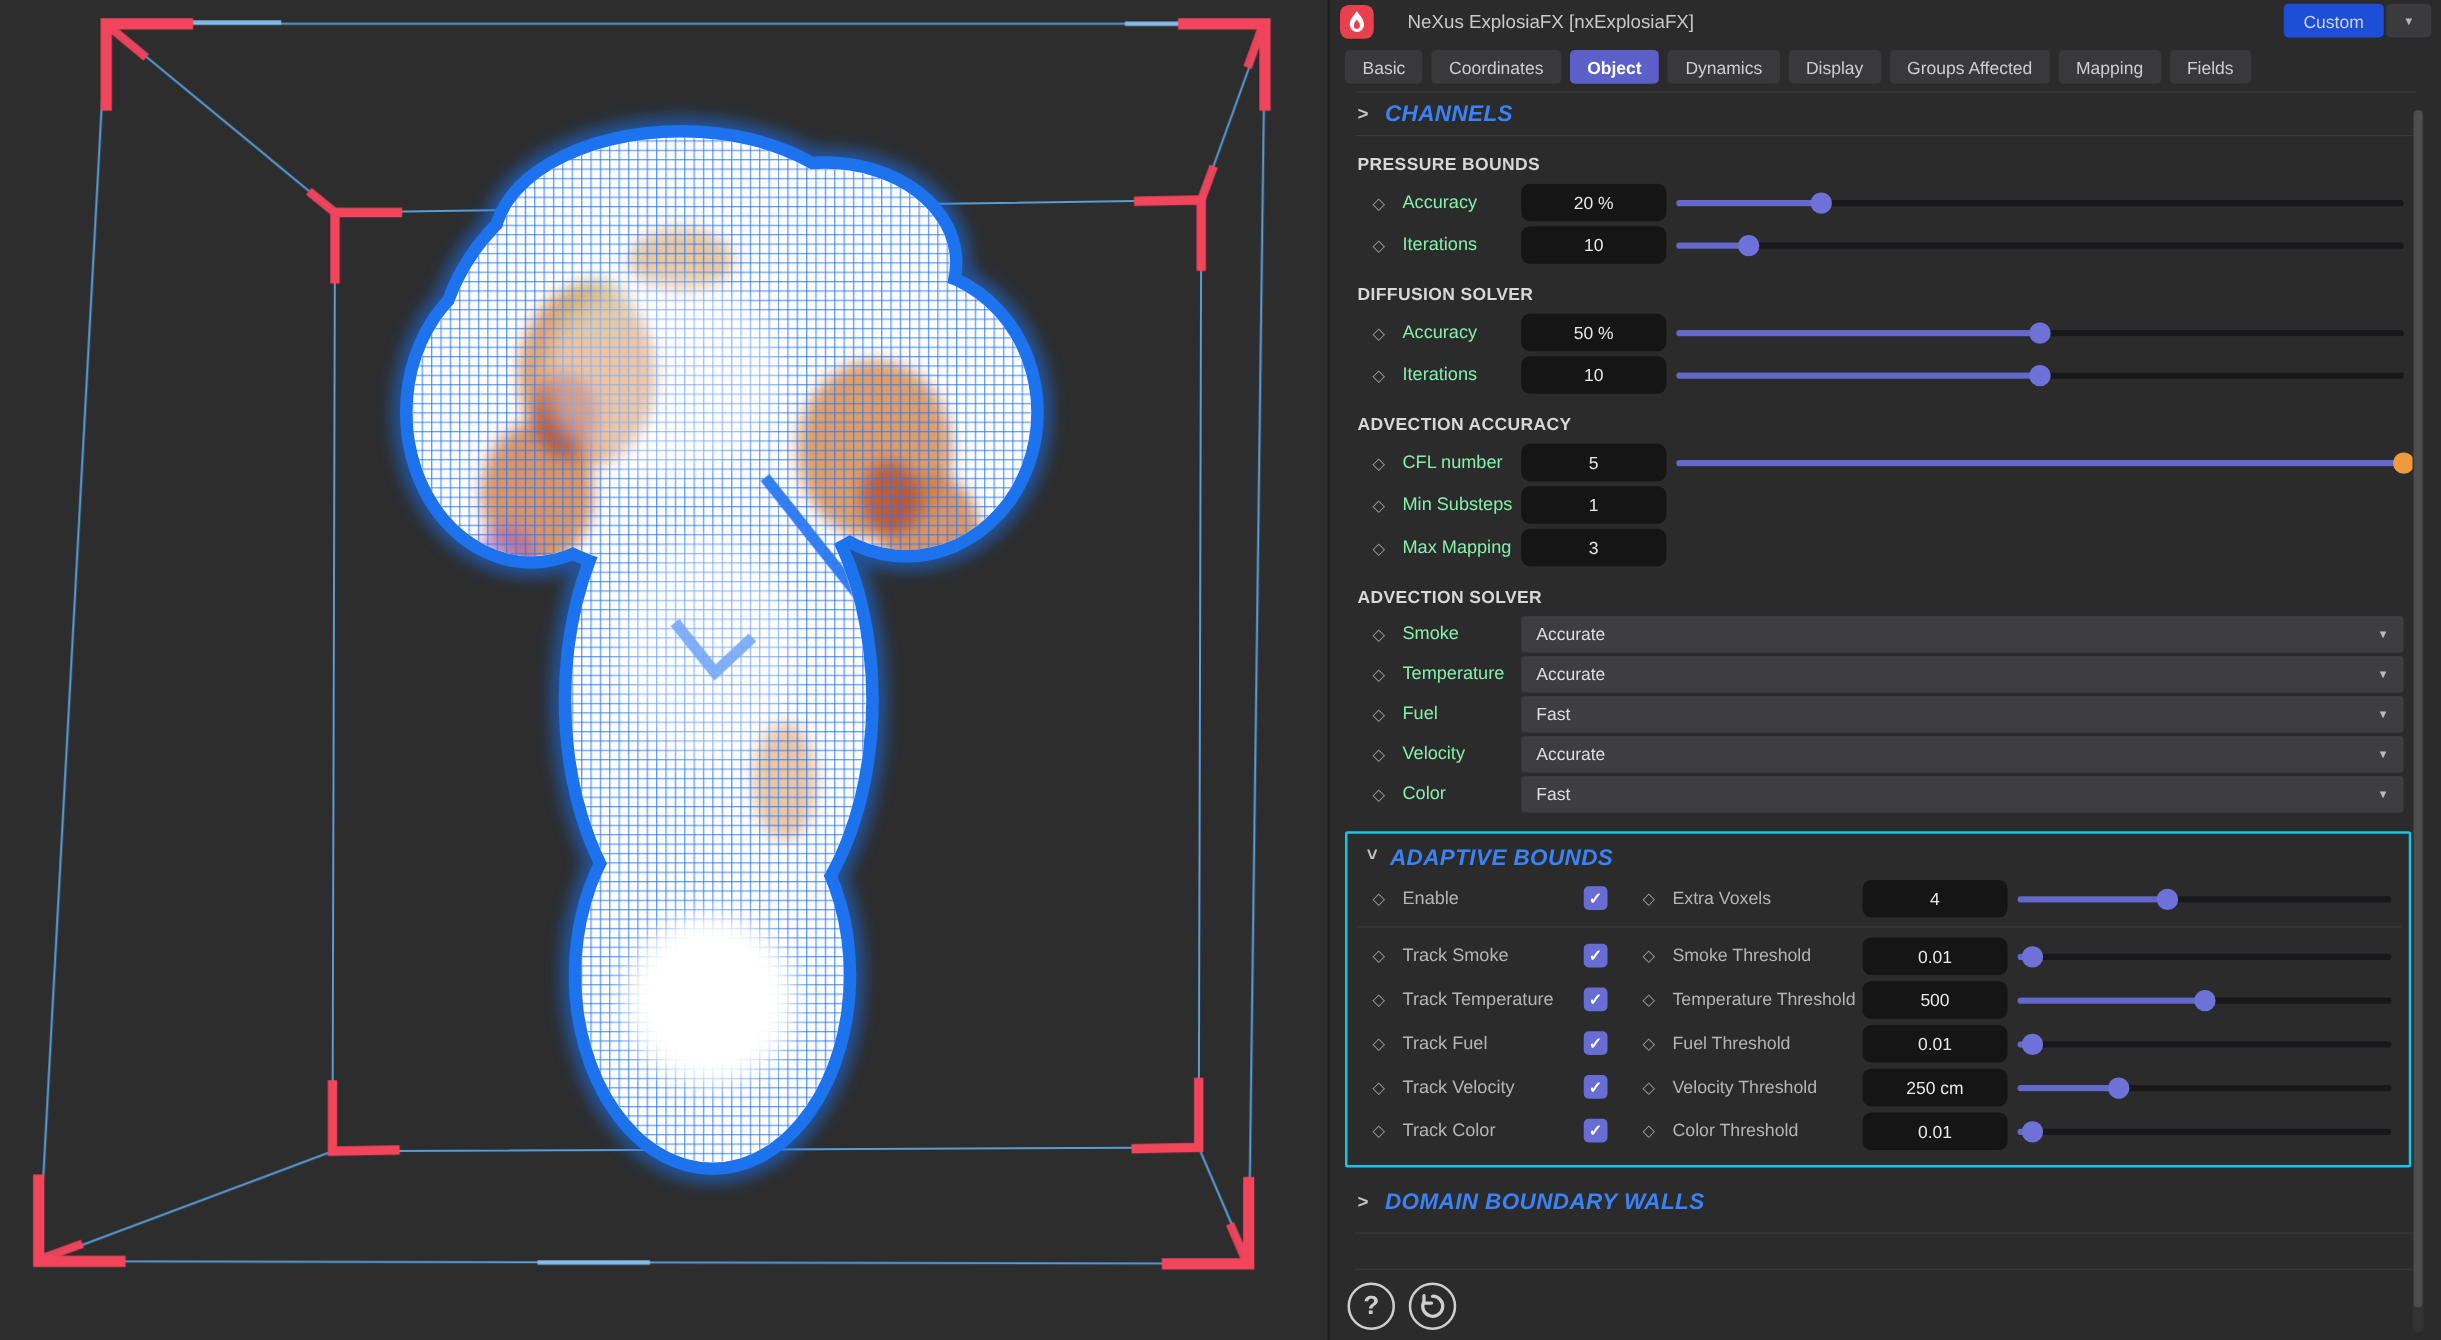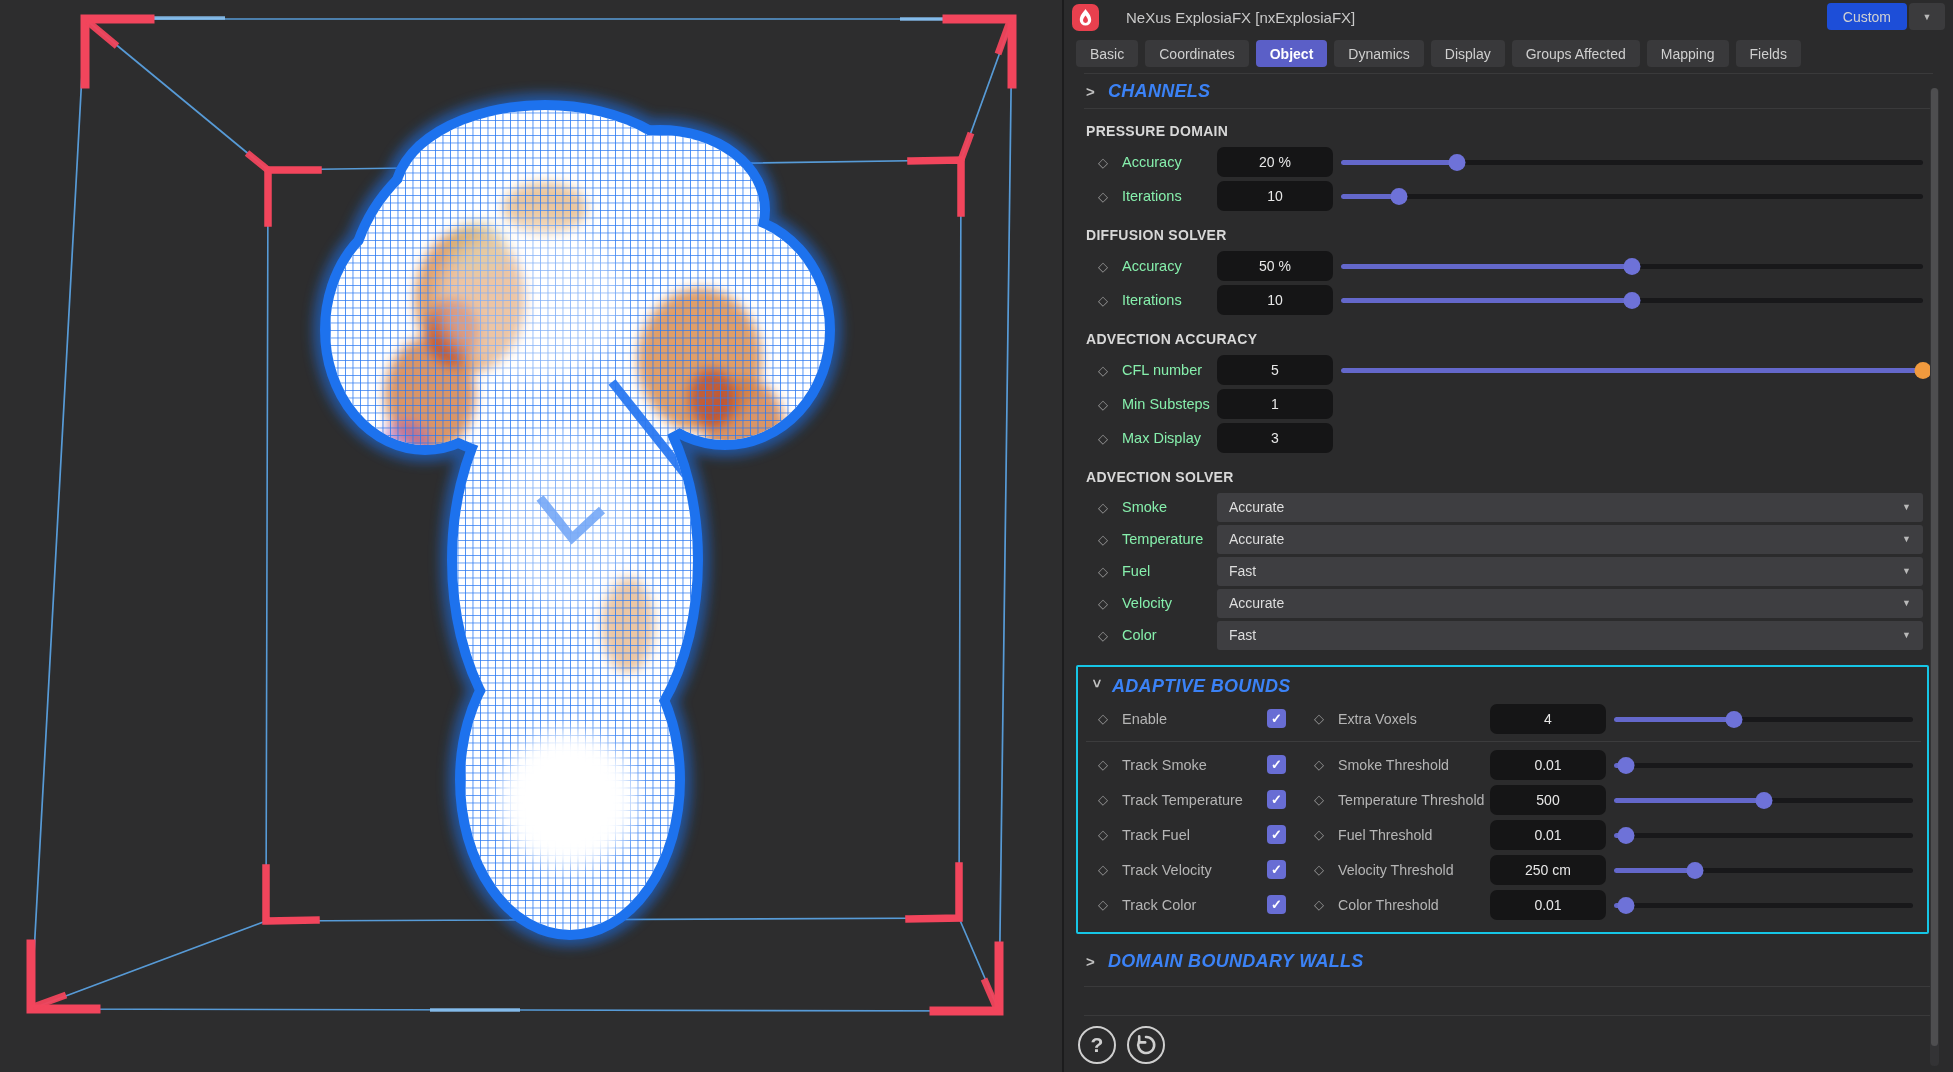--- a/index.html
+++ b/index.html
@@ -215,21 +215,21 @@
 
   <div class="content">
     <div class="hr"></div>
 
     <div class="collapse-row">
       <span class="chev">&gt;</span>
       <span class="collapse-label">CHANNELS</span>
     </div>
     <div class="hr"></div>
 
-    <div class="subhead">PRESSURE DOMAIN</div>
+    <div class="subhead">PRESSURE BOUNDS</div>
     <div class="row">
       <span class="dia">◇</span>
       <span class="lbl">Accuracy</span>
       <div class="val">20 %</div>
       <div class="slider">
         <div class="sl-fill" style="width: 20%;"></div>
         <div class="sl-knob" style="left: 20%; background: rgb(110, 114, 216);"></div>
       </div>
     </div>
     <div class="row">
@@ -272,21 +272,21 @@
         <div class="sl-knob" style="left: 100%; background: rgb(240, 154, 62);"></div>
       </div>
     </div>
     <div class="row">
       <span class="dia">◇</span>
       <span class="lbl">Min Substeps</span>
       <div class="val">1</div>
     </div>
     <div class="row">
       <span class="dia">◇</span>
-      <span class="lbl">Max Display</span>
+      <span class="lbl">Max Mapping</span>
       <div class="val">3</div>
     </div>
 
     <div class="subhead">ADVECTION SOLVER</div>
     <div class="row dd-row">
       <span class="dia">◇</span>
       <span class="lbl">Smoke</span>
       <div class="dd">
         <span>Accurate</span>
         <span class="dd-ar">▼</span>

